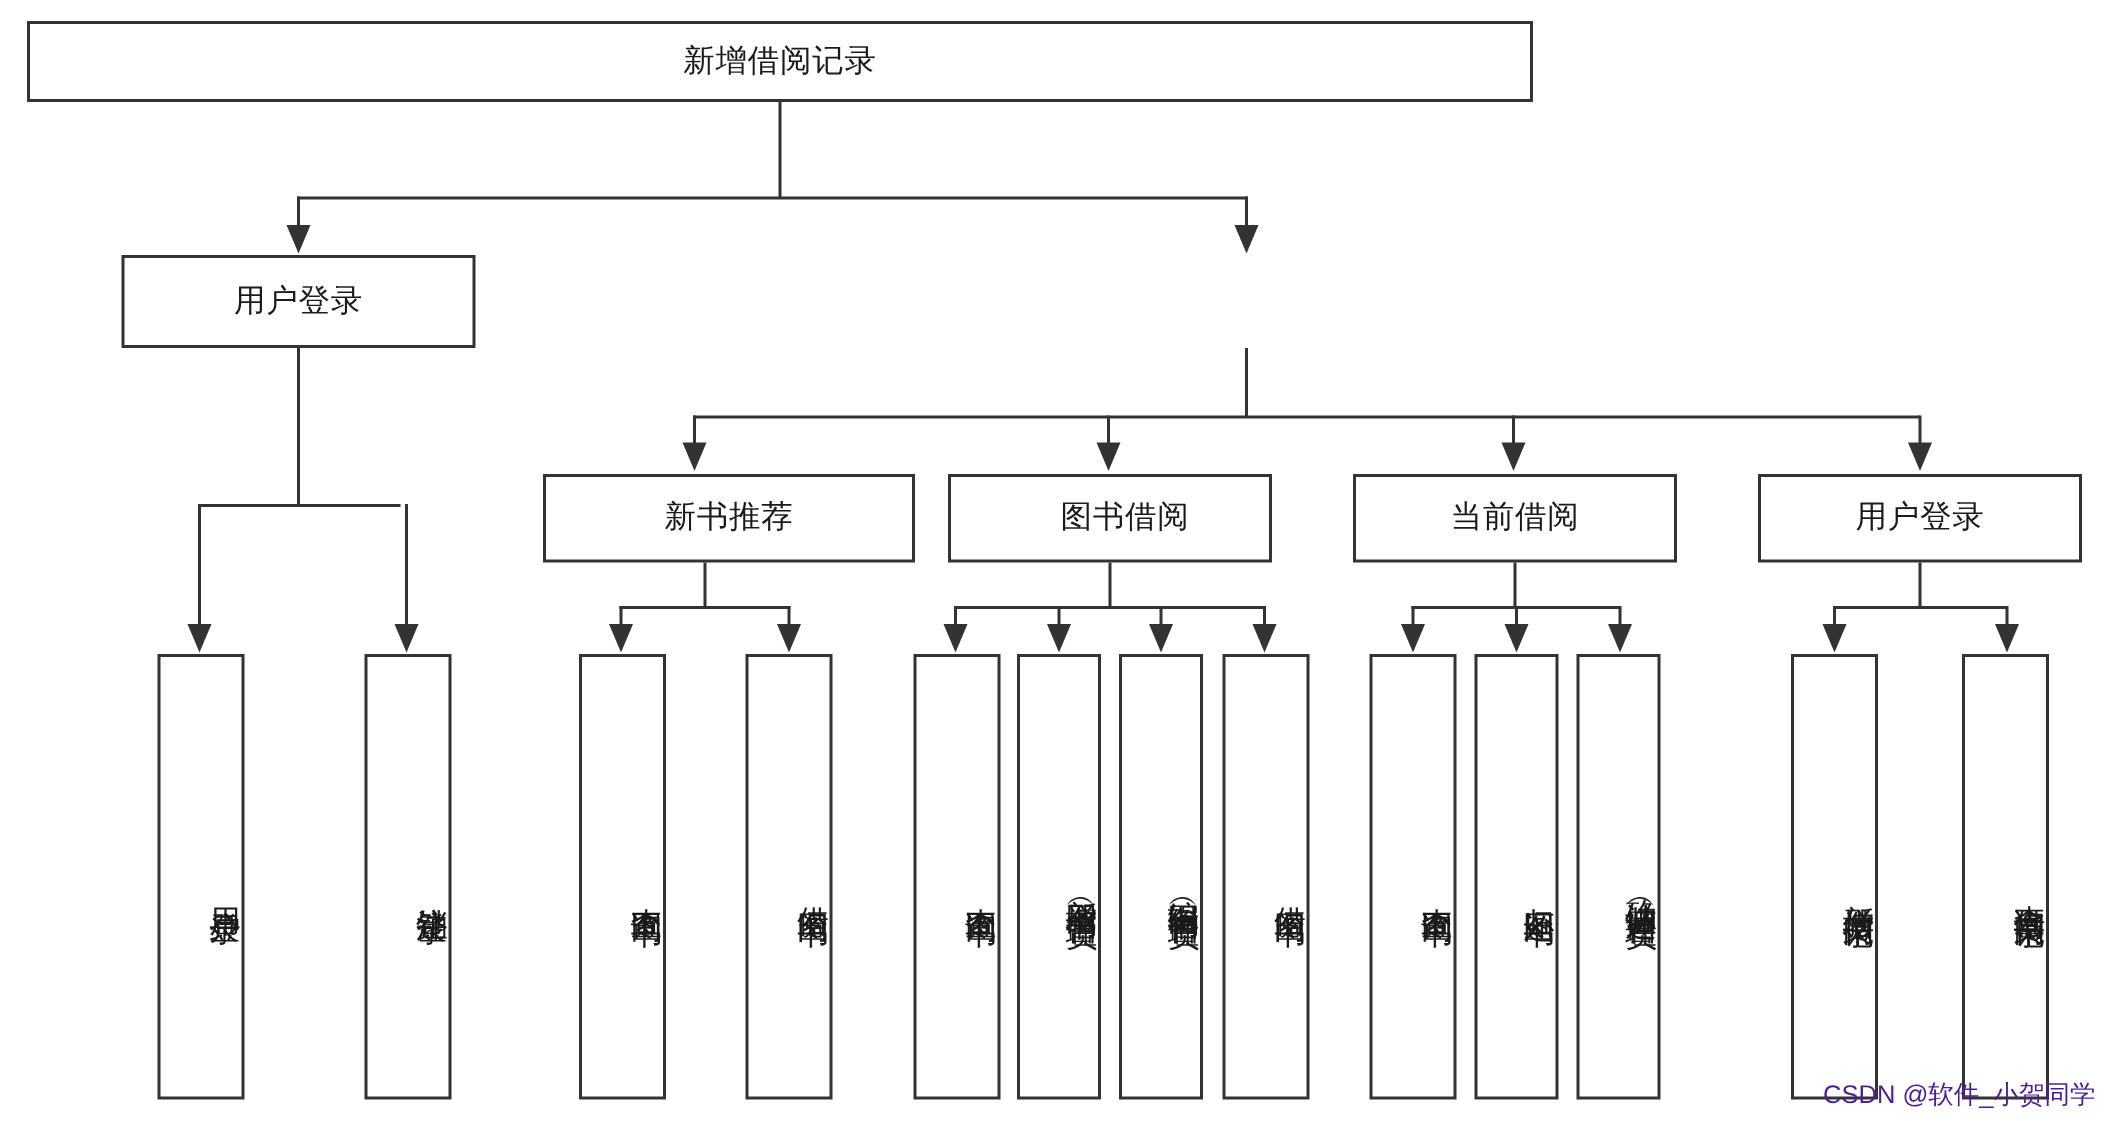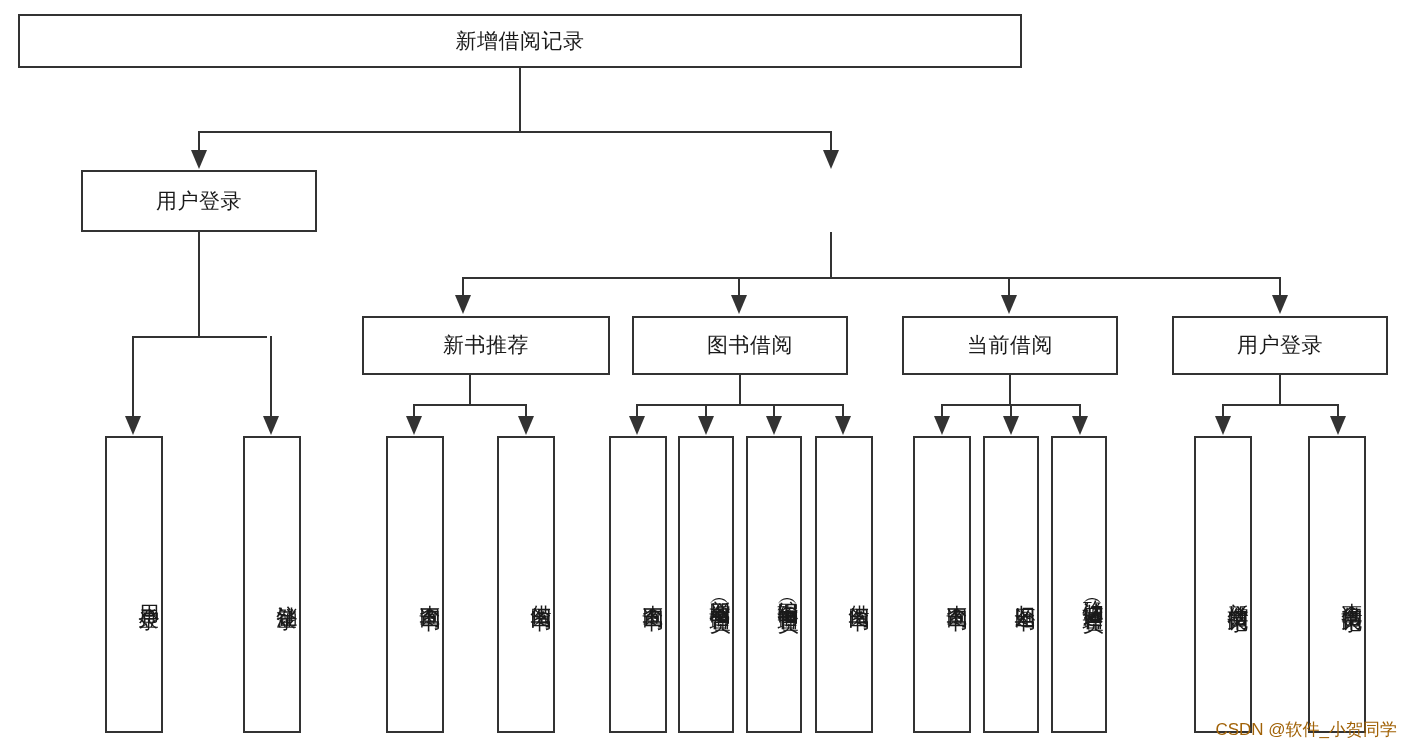--- a/index.html
+++ b/index.html
@@ -68,21 +68,21 @@
     border-left: 8px solid transparent;
     border-right: 8px solid transparent;
     border-top: 19px solid #333333;
   }
   
   #watermark {
     position: absolute;
     right: 8px;
     bottom: 6px;
     font-size: 17px;
-    color: #a16207;
+    color: #4c1d95;
     white-space: nowrap;
     pointer-events: none;
     font-family: "Liberation Sans", "DejaVu Sans", sans-serif;
   }
 </style>
 </head>
 <body>
 
 <div id="canvas">
 

